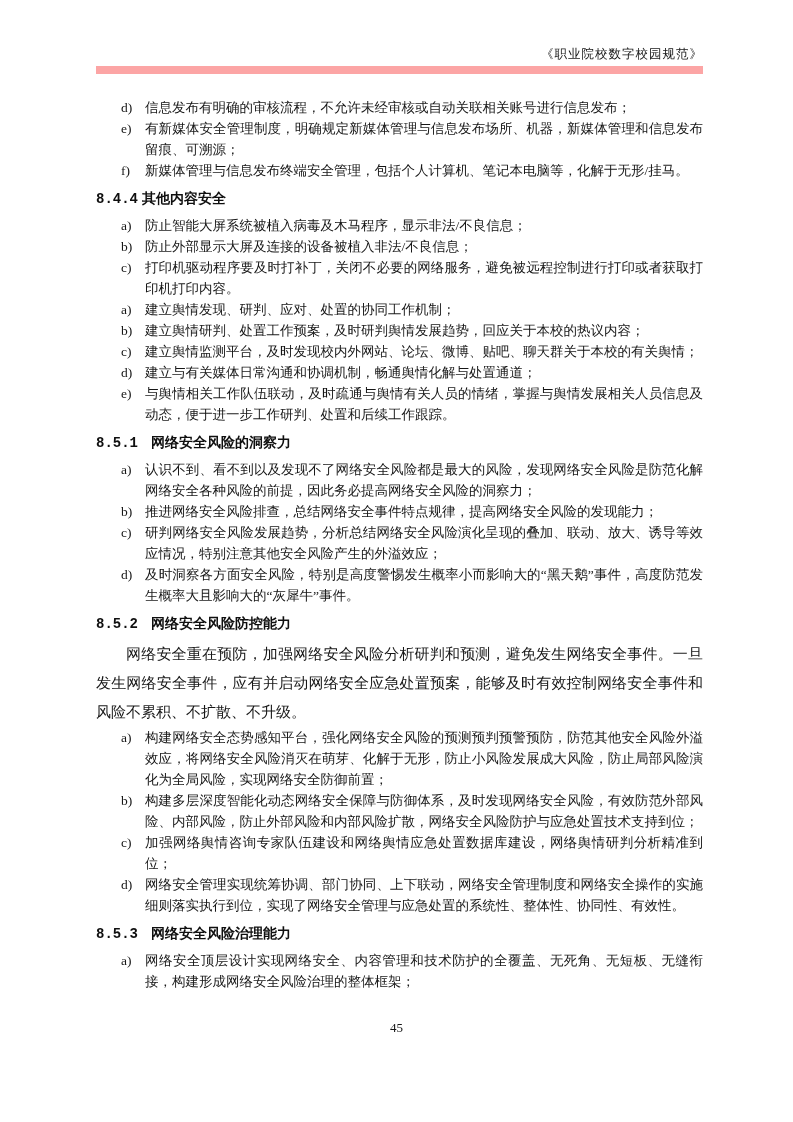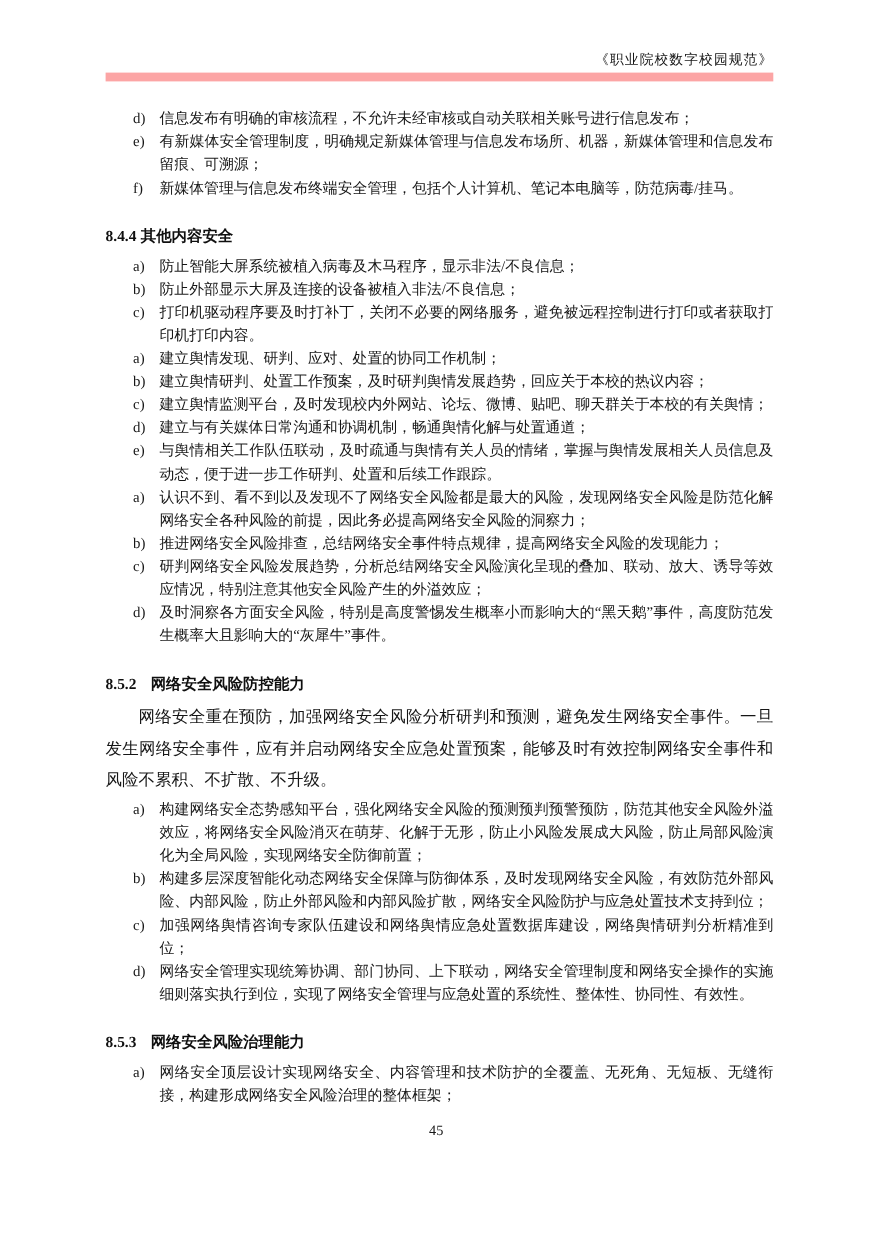--- a/index.html
+++ b/index.html
@@ -23,25 +23,25 @@
   .content { padding-top:23px; }
   .list { padding-left:25px; }
   .item {
     display:flex;
     font-size:13.5px;
     line-height:21px;
   }
   .item .label { flex:0 0 24px; }
   .item .text { flex:1; text-align:justify; }
   .sec-heading {
-    font-family:Liberation Serif, serif;
+    font-family:Liberation Mono, monospace;
     font-weight:bold;
     font-size:14px;
     line-height:21px;
-    margin:24px 0 5px 0;
+    margin:8px 0 5px 0;
     color:#0f0f0f;
   }
   .sec-num.gap-sm { margin-right:4px; }
   .sec-num.gap-md { margin-right:9px; }
   .sec-num.gap-lg { margin-right:13px; }
   .para {
     font-size:15px;
     line-height:29px;
     text-align:justify;
     text-indent:2em;
@@ -70,21 +70,21 @@
       <div class="item">
         <span class="label">d)</span>
         <span class="text">信息发布有明确的审核流程，不允许未经审核或自动关联相关账号进行信息发布；</span>
       </div>
       <div class="item">
         <span class="label">e)</span>
         <span class="text">有新媒体安全管理制度，明确规定新媒体管理与信息发布场所、机器，新媒体管理和信息发布留痕、可溯源；</span>
       </div>
       <div class="item">
         <span class="label">f)</span>
-        <span class="text">新媒体管理与信息发布终端安全管理，包括个人计算机、笔记本电脑等，防范病毒/挂马。</span>
+        <span class="text">新媒体管理与信息发布终端安全管理，包括个人计算机、笔记本电脑等，化解于无形/挂马。</span>
       </div>
     </div>
 
     <div class="sec-heading">
       <span class="sec-num gap-sm">8.4.4</span><span class="sec-title">其他内容安全</span>
     </div>
     <div class="list">
       <div class="item">
         <span class="label">a)</span>
         <span class="text">防止智能大屏系统被植入病毒及木马程序，显示非法/不良信息；</span>
@@ -116,20 +116,23 @@
         <span class="label">d)</span>
         <span class="text">建立与有关媒体日常沟通和协调机制，畅通舆情化解与处置通道；</span>
       </div>
       <div class="item">
         <span class="label">e)</span>
         <span class="text">与舆情相关工作队伍联动，及时疏通与舆情有关人员的情绪，掌握与舆情发展相关人员信息及动态，便于进一步工作研判、处置和后续工作跟踪。</span>
       </div>
     </div>
 
 
+    <div class="sec-heading">
+      <span class="sec-num gap-lg">8.5.1</span><span class="sec-title">网络安全风险的洞察力</span>
+    </div>
     <div class="list">
       <div class="item">
         <span class="label">a)</span>
         <span class="text">认识不到、看不到以及发现不了网络安全风险都是最大的风险，发现网络安全风险是防范化解网络安全各种风险的前提，因此务必提高网络安全风险的洞察力；</span>
       </div>
       <div class="item">
         <span class="label">b)</span>
         <span class="text">推进网络安全风险排查，总结网络安全事件特点规律，提高网络安全风险的发现能力；</span>
       </div>
       <div class="item">

